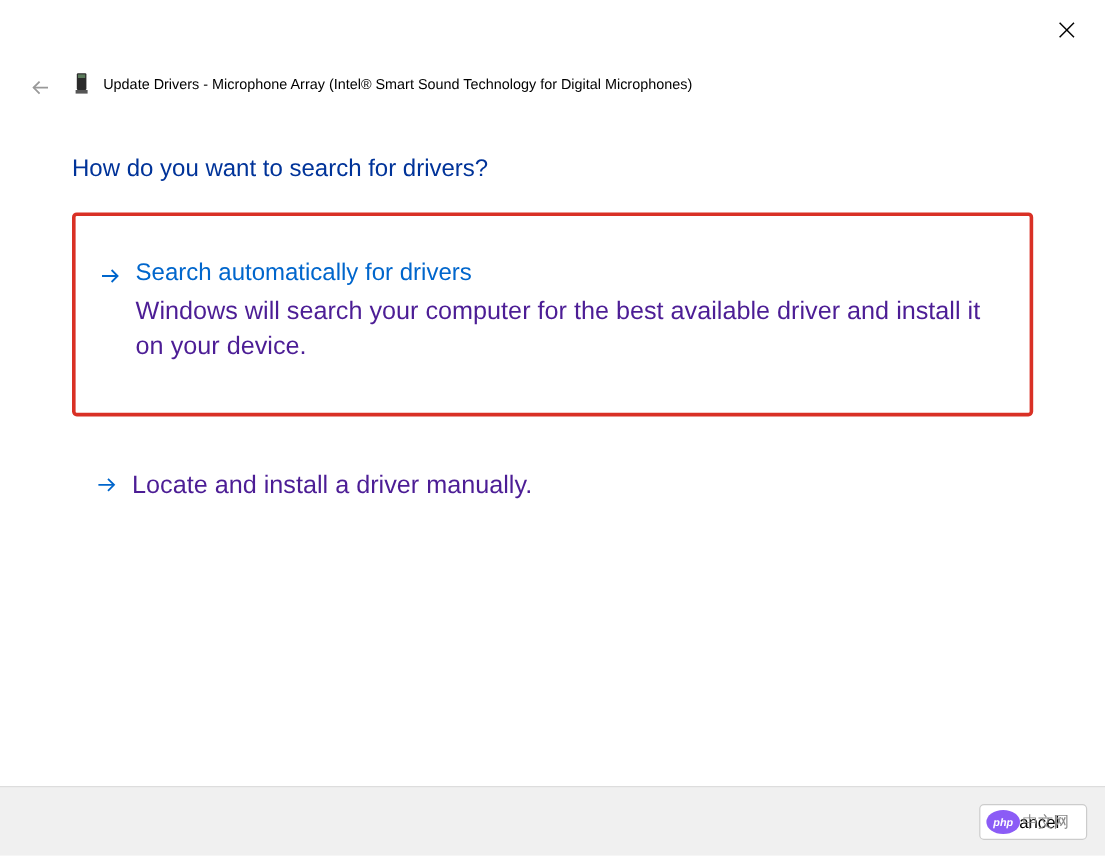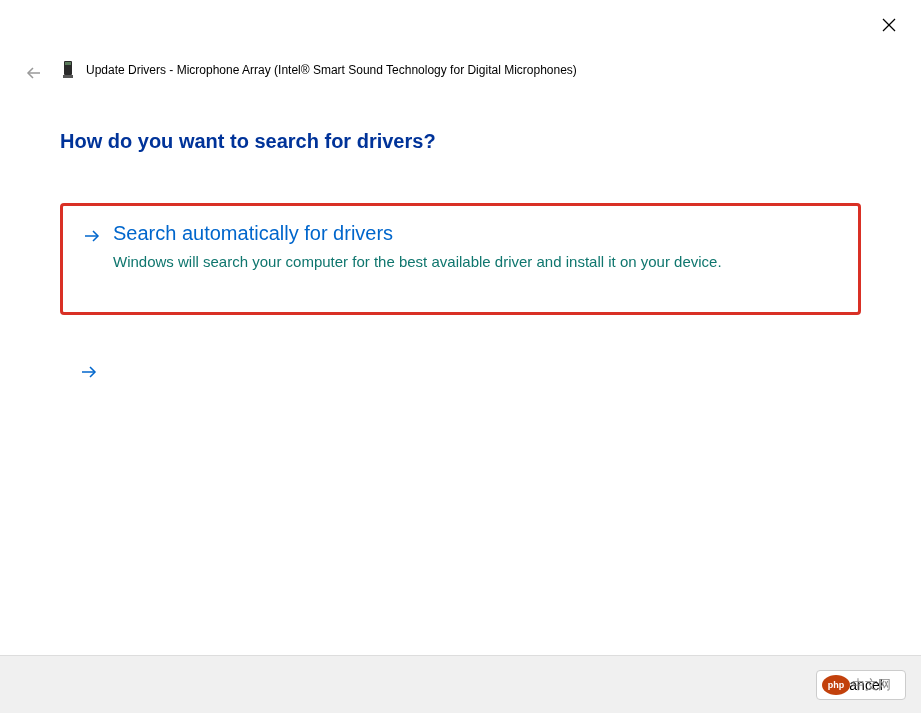--- a/index.html
+++ b/index.html
@@ -68,33 +68,32 @@
     }
     .content {
       position: absolute;
       top: 130px;
       left: 60px;
       right: 60px;
     }
     .question {
       font-size: 20px;
       color: #003399;
-      margin-bottom: 50px;
-      font-weight: bold;
+      margin-bottom: 24px;
     }
     .option {
       padding: 18px 20px 18px 20px;
       margin-bottom: 30px;
       cursor: pointer;
       position: relative;
     }
     .option.highlighted {
       border: 3px solid #d93025;
       border-radius: 4px;
-      padding: 16px 20px 40px 20px;
+      padding: 36px 20px 40px 20px;
       margin-bottom: 25px;
     }
     .option-inner {
       display: flex;
       align-items: flex-start;
       gap: 12px;
     }
     .arrow-icon {
       color: #0066cc;
       flex-shrink: 0;
@@ -106,22 +105,22 @@
     }
     .option-text {
       flex: 1;
     }
     .option-title {
       font-size: 20px;
       color: #0066cc;
       margin-bottom: 6px;
     }
     .option-desc {
-      font-size: 15px;
-      color: #0f766e;
+      font-size: 21px;
+      color: #4c1d95;
       line-height: 1.4;
     }
     .footer {
       position: absolute;
       bottom: 0;
       left: 0;
       right: 0;
       height: 58px;
       background: #f0f0f0;
       border-top: 1px solid #ddd;
@@ -150,25 +149,26 @@
       display: flex;
       align-items: center;
       gap: 2px;
     }
     .watermark-logo {
       display: inline-flex;
       align-items: center;
       justify-content: center;
       width: 28px;
       height: 20px;
-      background: #c2410c;
+      background: #8b5cf6;
       border-radius: 50%;
       color: #fff;
       font-size: 9px;
       font-weight: bold;
+      font-style: italic;
     }
   </style>
 </head>
 <body>
 
 <div class="close-btn">
   <span>
     <svg viewBox="0 0 16 16" stroke="#000" stroke-width="1.2" fill="none">
       <line x1="2" y1="2" x2="14" y2="14"></line>
       <line x1="14" y1="2" x2="2" y2="14"></line>
@@ -216,20 +216,21 @@
 
   <div class="option">
     <div class="option-inner">
       <span class="arrow-icon">
         <svg viewBox="0 0 18 18" stroke="#0066cc" stroke-width="1.5" fill="none">
           <line x1="2" y1="9" x2="15" y2="9"></line>
           <polyline points="10,4 15,9 10,14"></polyline>
         </svg>
       </span>
       <div class="option-text">
+        <div class="option-desc">Locate and install a driver manually.</div>
       </div>
     </div>
   </div>
 </div>
 
 <div class="footer">
   <button class="cancel-btn">Cancel</button>
   <div class="watermark">
     <span class="watermark-logo">php</span>
     <span>中文网</span>

